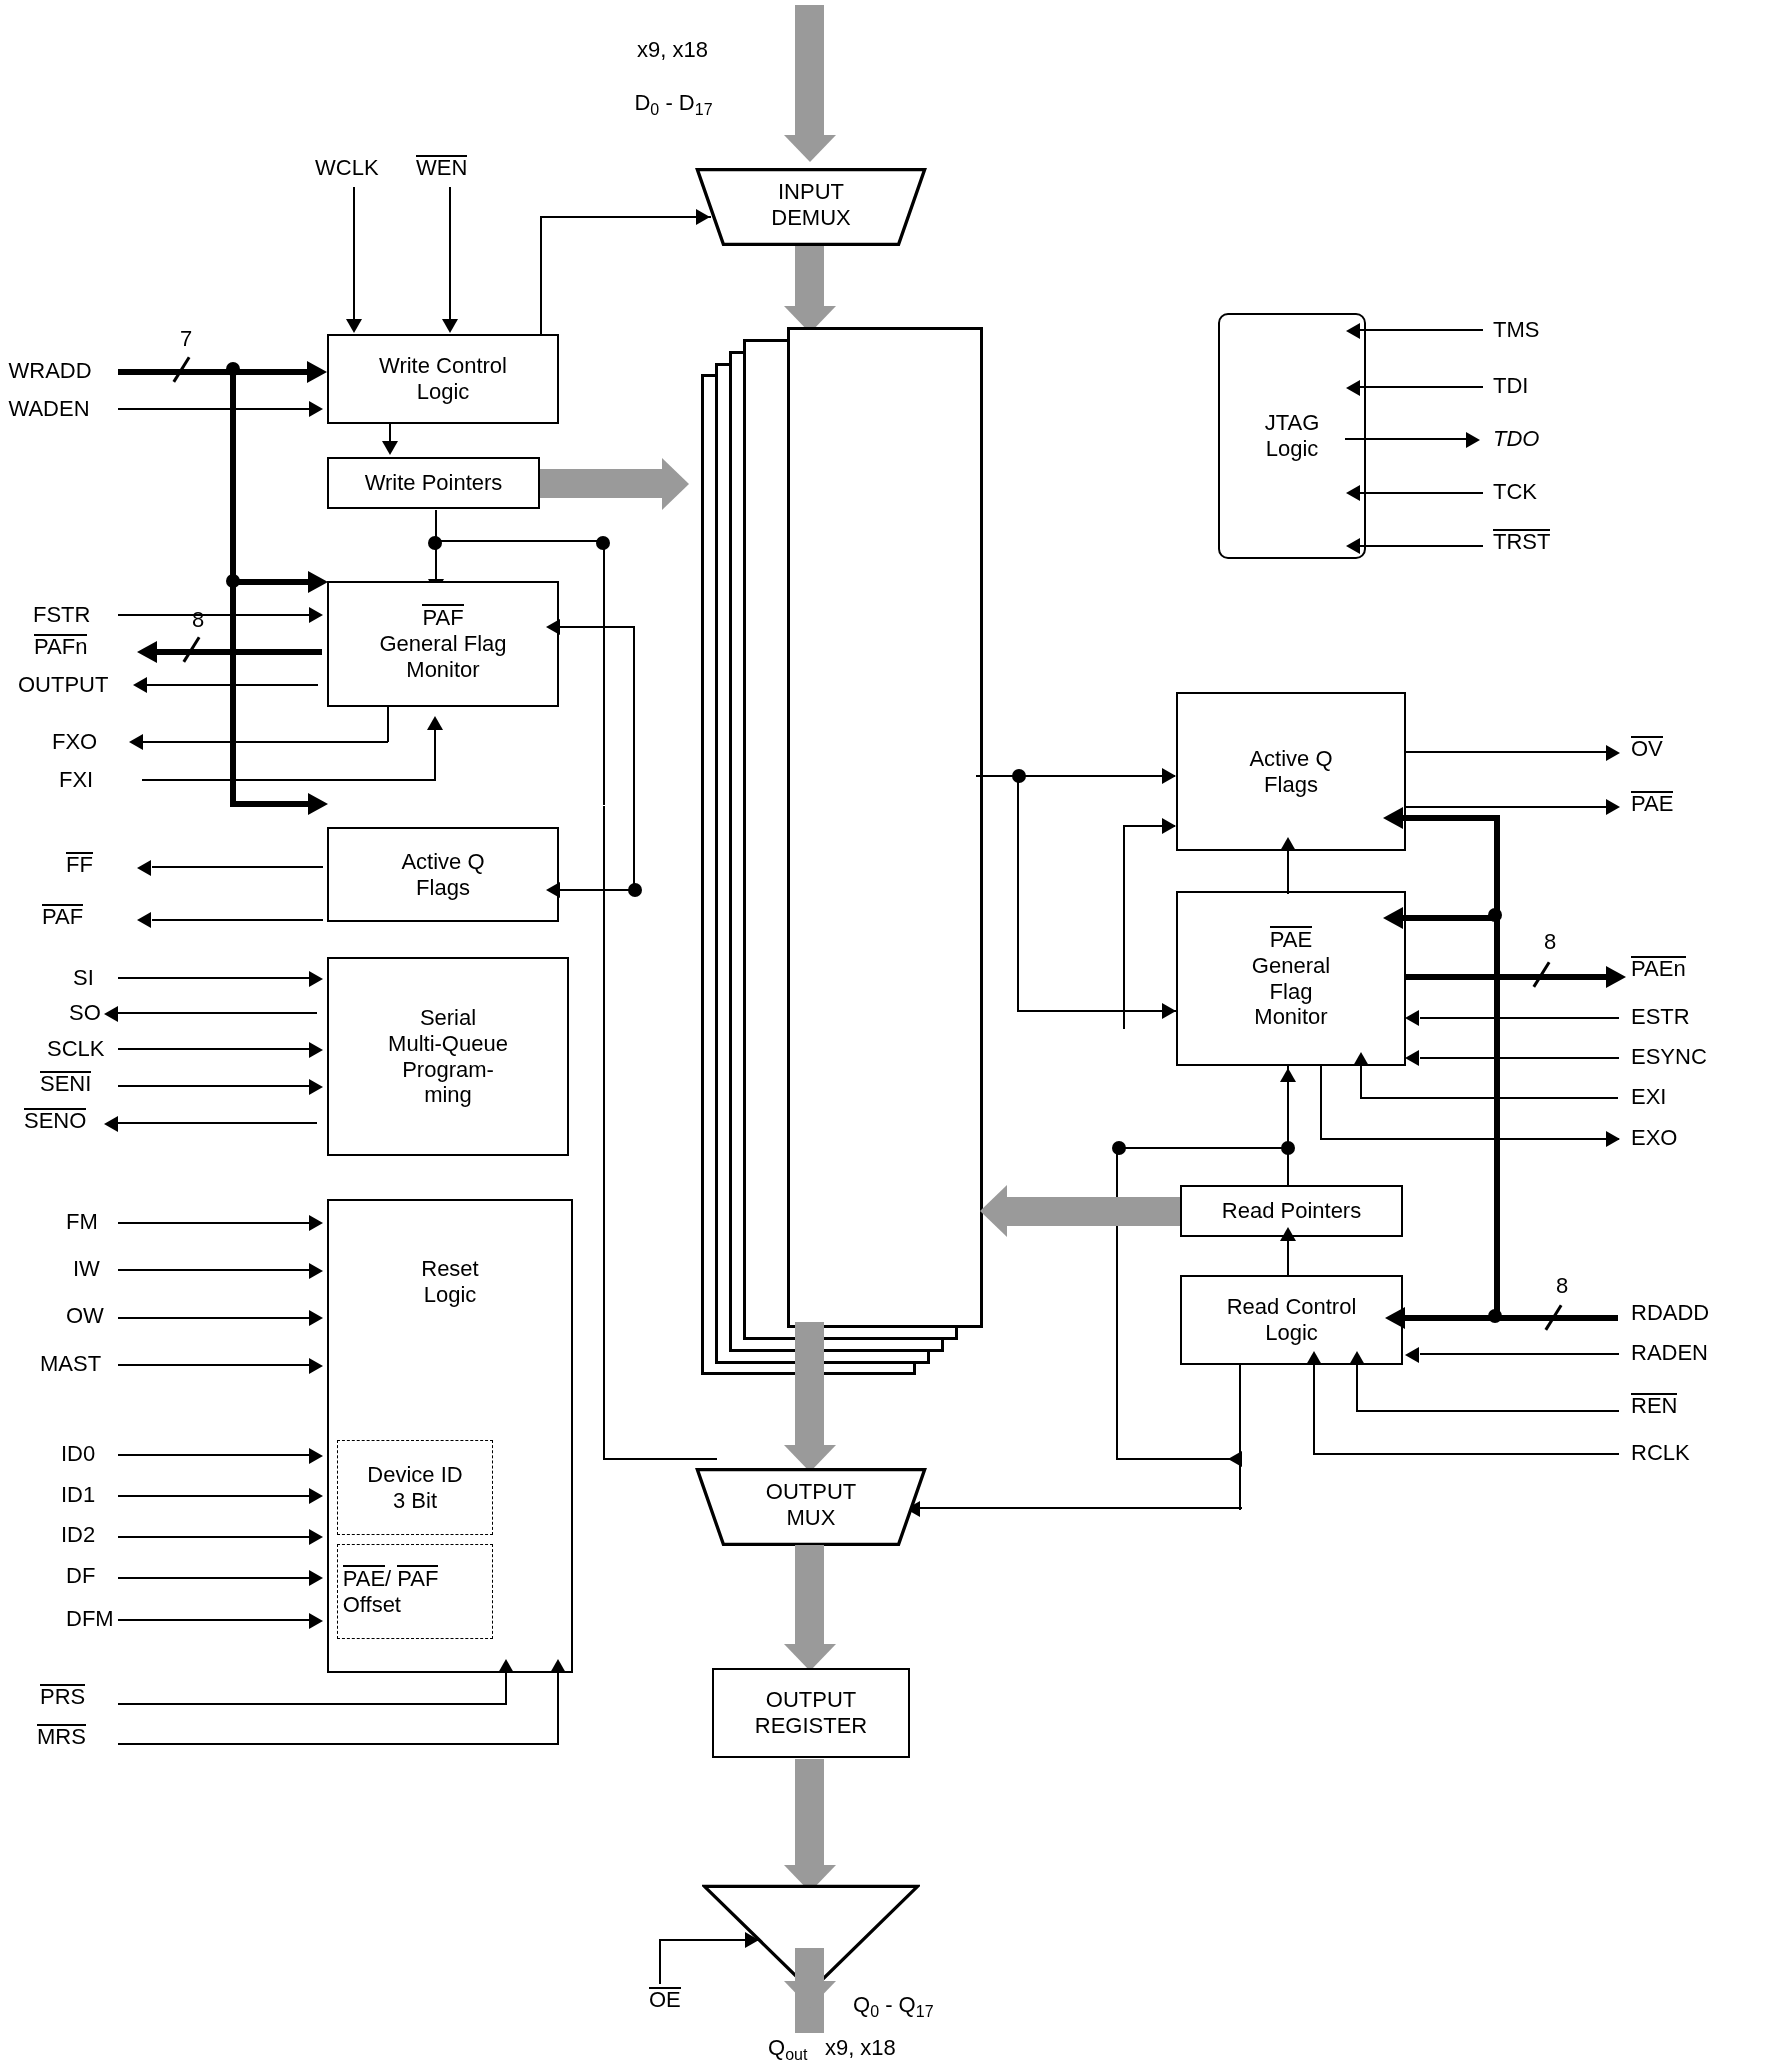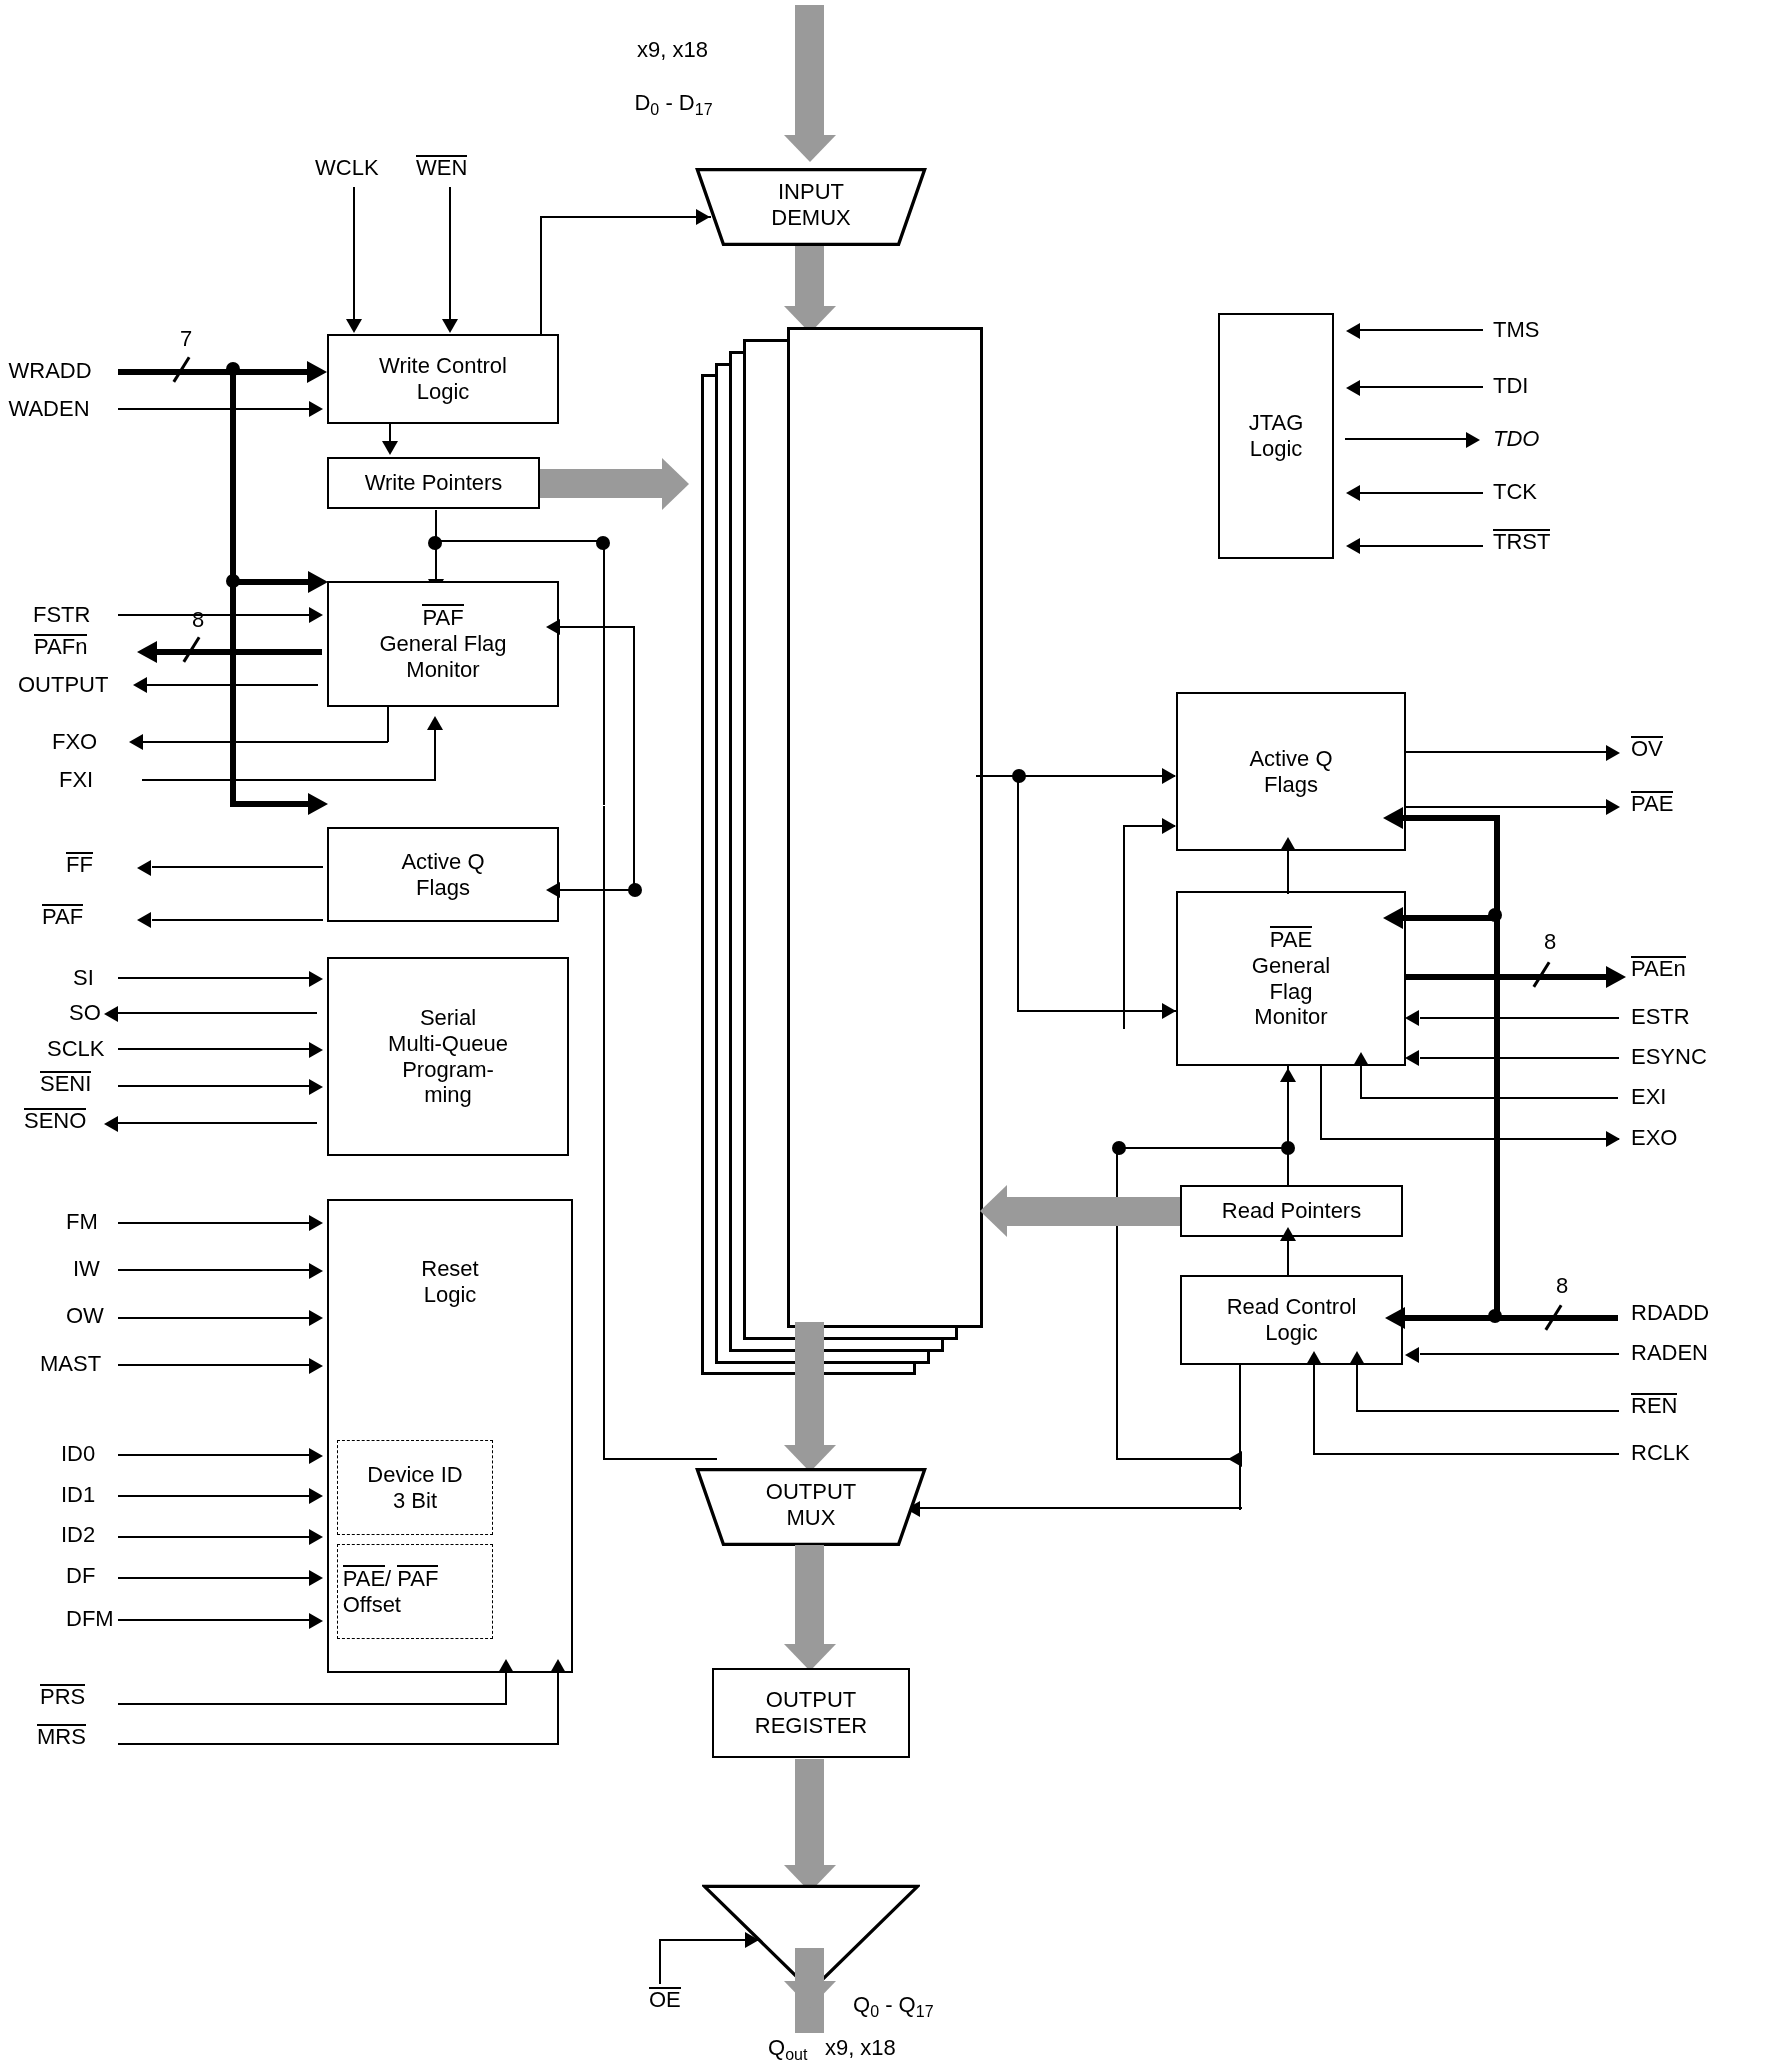--- a/index.html
+++ b/index.html
@@ -272,21 +272,21 @@
   <div class="dot" style="left:1012px;top:769px;"></div>
   <div class="h" style="left:976px;top:775px;width:199px;"></div>
   <div class="ar ar-r" style="left:1162px;top:768px;"></div>
   <div class="v" style="left:1017px;top:775px;height:237px;"></div>
   <div class="h" style="left:1017px;top:1010px;width:159px;"></div>
   <div class="ar ar-r" style="left:1162px;top:1003px;"></div>
   <div class="v" style="left:1123px;top:825px;height:204px;"></div>
   <div class="h" style="left:1123px;top:825px;width:52px;"></div>
   <div class="ar ar-r" style="left:1162px;top:818px;"></div>
 
-  <div class="box" style="left:1218px;top:313px;width:116px;height:246px;">
+  <div class="box" style="left:1218px;top:313px;width:148px;height:246px;border-radius:10px;">
     <div class="ctr" style="position:static;">
       <div>JTAG</div>
         <div>Logic</div>
     </div>
   </div>
   <div class="lbl" style="left:1493px;top:318px;"><span>TMS</span></div>
   <div class="h" style="left:1360px;top:329px;width:123px;"></div>
   <div class="ar ar-l" style="left:1346px;top:323px;"></div>
   <div class="lbl" style="left:1493px;top:374px;"><span>TDI</span></div>
   <div class="h" style="left:1360px;top:386px;width:123px;"></div>

